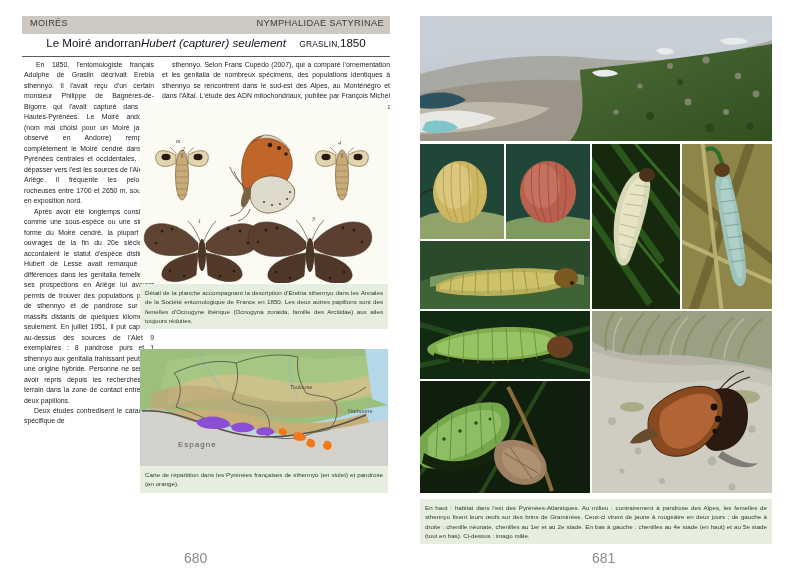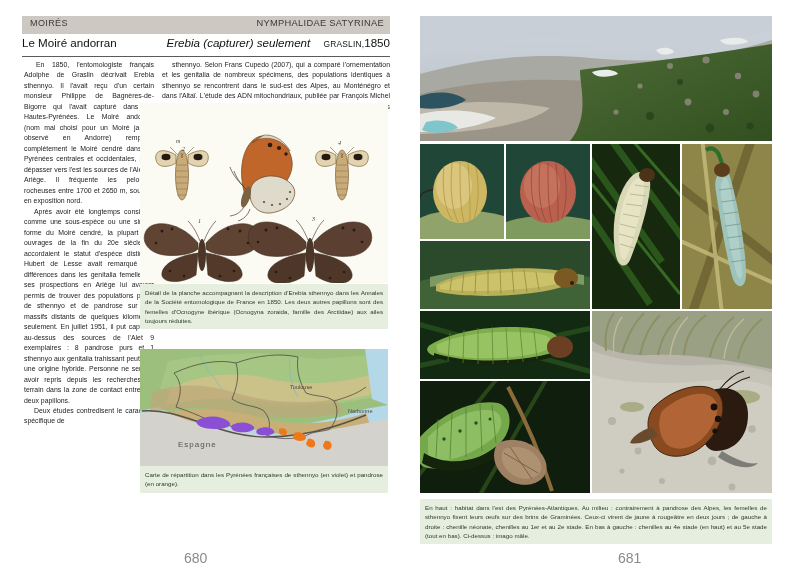--- a/index.html
+++ b/index.html
@@ -15,21 +15,21 @@
             background:#cdc8c1;}
   .hdr-band .hdr-in{position:absolute;left:8px;right:6px;top:2px;
             display:flex;justify-content:space-between;align-items:center;}
   .hdr-left{font-size:9px;letter-spacing:.4px;color:#3c3a37;
             font-variant:small-caps;text-transform:uppercase;}
   .hdr-right{font-size:9.3px;letter-spacing:.3px;color:#3c3a37;
             font-variant:small-caps;text-transform:uppercase;}
 
   .title-row{position:absolute;left:22px;top:36px;width:368px;height:20px;
              border-bottom:1.1px solid #5b5b5b;display:flex;
-             justify-content:space-between;align-items:flex-start;}
+             justify-content:center;align-items:flex-start;}
   .title-left{font-size:11.6px;color:#111;}
   .title-right{font-size:11.6px;color:#111;font-style:italic;}
   .title-right .nonital{font-style:normal;}
   .title-right .auth{font-style:normal;font-size:8.4px;letter-spacing:.2px;
             text-transform:uppercase;margin-left:10px;}
 
   .cols{position:absolute;left:22px;top:60px;width:368px;height:500px;}
   .col{position:absolute;top:0;font-size:6.9px;line-height:1.52;
        text-align:justify;color:#222;}
   .col p{margin:0 0 0 0;text-indent:10px;}
@@ -44,21 +44,21 @@
 
   .cap{font-size:6.2px;line-height:1.5;color:#2d3a28;
        background:#e6efdf;padding:4px 5px;box-sizing:border-box;text-align:justify;}
   .cap-plate{position:absolute;left:140px;top:284px;width:248px;}
   .map{position:absolute;left:140px;top:349px;width:248px;height:117px;
        overflow:hidden;background:#a3a3a3;}
   .cap-map{position:absolute;left:140px;top:466px;width:248px;}
 
   .folio{position:absolute;bottom:16px;font-size:14px;color:#8b8b8b;}
   .folio-l{left:184px;}
-  .folio-r{left:180px;margin-left:26px;}
+  .folio-r{left:180px;}
 
   
   .photos{position:absolute;left:8px;top:16px;width:352px;height:480px;}
   .ph{position:absolute;background:#2a3a2a;overflow:hidden;
       box-shadow:0 0 0 1px #ffffff inset;}
   .cap-right{position:absolute;left:8px;top:499px;width:352px;}
 
   
   svg{display:block;}
 </style>
@@ -72,21 +72,21 @@
     <div class="hdr-band">
       <div class="hdr-in">
         <span class="hdr-left">Moirés</span>
         <span class="hdr-right">Nymphalidae Satyrinae</span>
       </div>
     </div>
 
     <div class="title-row">
       <span class="title-left">Le Moiré andorran</span>
       <span class="title-right">
-        <span>Erebia</span>
+        <span>Hubert</span>
         <span>(capturer)</span>
         <span>seulement</span>
         <span class="auth">Graslin,</span><span class="nonital">1850</span>
       </span>
     </div>
 
     <div class="cols">
 
       <div class="col col1">
         <p class="first">En 1850, l'entomologiste français Adolphe de Graslin décrivait Erebia sthennyo. Il l'avait reçu d'un certain monsieur Philippe de Bagnères-de-Bigorre qui l'avait capturé dans les Hautes-Pyrénées. Le Moiré andorran (nom mal choisi pour un Moiré jamais observé en Andorre) remplace complètement le Moiré cendré dans les Pyrénées centrales et occidentales, sans dépasser vers l'est les sources de l'Alet en Ariège. Il fréquente les pelouses rocheuses entre 1700 et 2650 m, souvent en exposition nord.</p>

